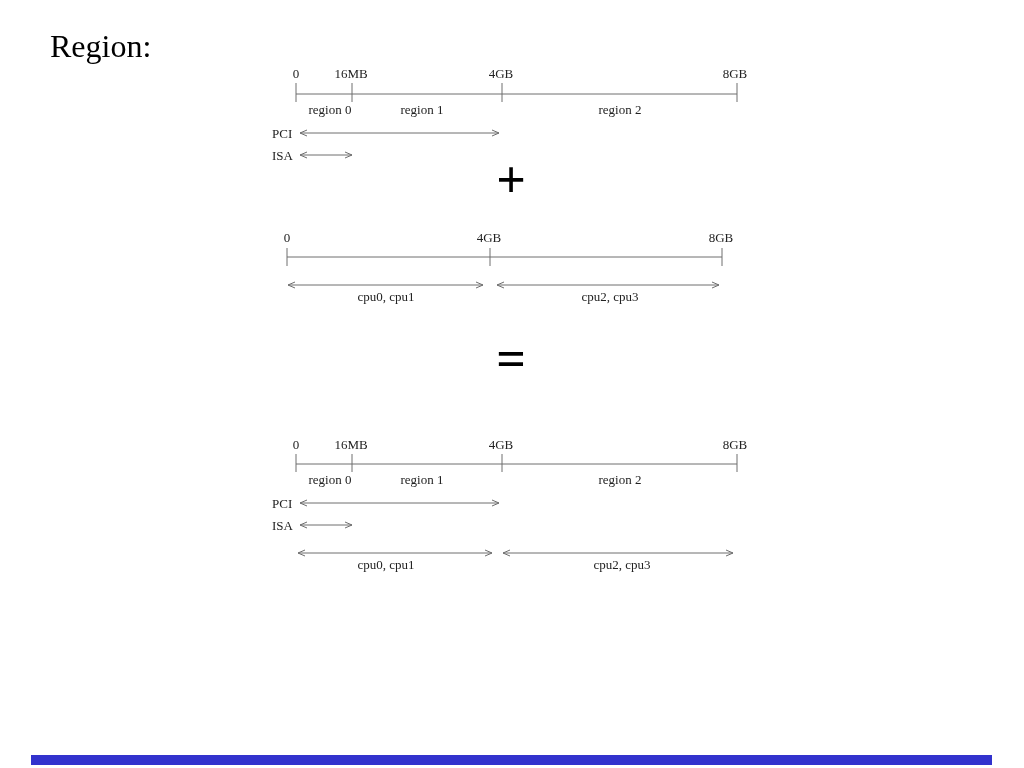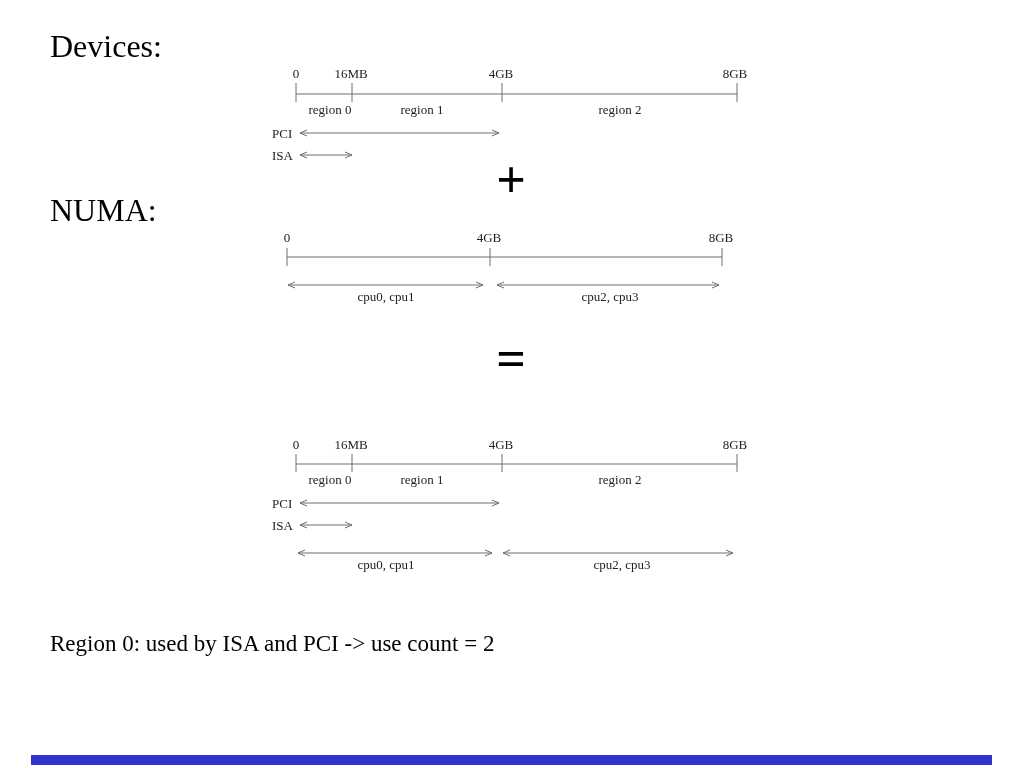--- a/index.html
+++ b/index.html
@@ -95,22 +95,21 @@
       <polyline points="305,550 298,553 305,556"></polyline>
       <polyline points="485,550 492,553 485,556"></polyline>
     </g>
     <g>
       <line x1="503" y1="553" x2="733" y2="553"></line>
       <polyline points="510,550 503,553 510,556"></polyline>
       <polyline points="726,550 733,553 726,556"></polyline>
     </g>
   </svg>
 
-  <div class="title" style="left:50px; top:30px;">Devices:</div>
-  <div class="title" style="left:50px; top:194px;">NUMA:</div>
+  <div class="title" style="left:50px; top:30px;">Region:</div>
 
   <div class="op" style="left:511px; top:180px;">+</div>
   <div class="op" style="left:511px; top:359px;">=</div>
 
   <span class="sl cx" style="left:296px; top:67px;">0</span>
   <span class="sl cx" style="left:351px; top:67px;">16MB</span>
   <span class="sl cx" style="left:501px; top:67px;">4GB</span>
   <span class="sl cx" style="left:735px; top:67px;">8GB</span>
   <span class="sl cx" style="left:330px; top:103px;">region 0</span>
   <span class="sl cx" style="left:422px; top:103px;">region 1</span>
@@ -130,18 +129,17 @@
   <span class="sl cx" style="left:735px; top:438px;">8GB</span>
   <span class="sl cx" style="left:330px; top:473px;">region 0</span>
   <span class="sl cx" style="left:422px; top:473px;">region 1</span>
   <span class="sl cx" style="left:620px; top:473px;">region 2</span>
   <span class="sl" style="left:272px; top:497px;">PCI</span>
   <span class="sl" style="left:272px; top:519px;">ISA</span>
   <span class="sl cx" style="left:386px; top:558px;">cpu0, cpu1</span>
   <span class="sl cx" style="left:622px; top:558px;">cpu2, cpu3</span>
 
   <div class="notes">
-    <div>Region 0: used by ISA and PCI -&gt; use count = 2</div>
   </div>
 
   <div class="footer-bar" style="background: rgb(50, 50, 205);"></div>
 
 </div>
 
 </body></html>

